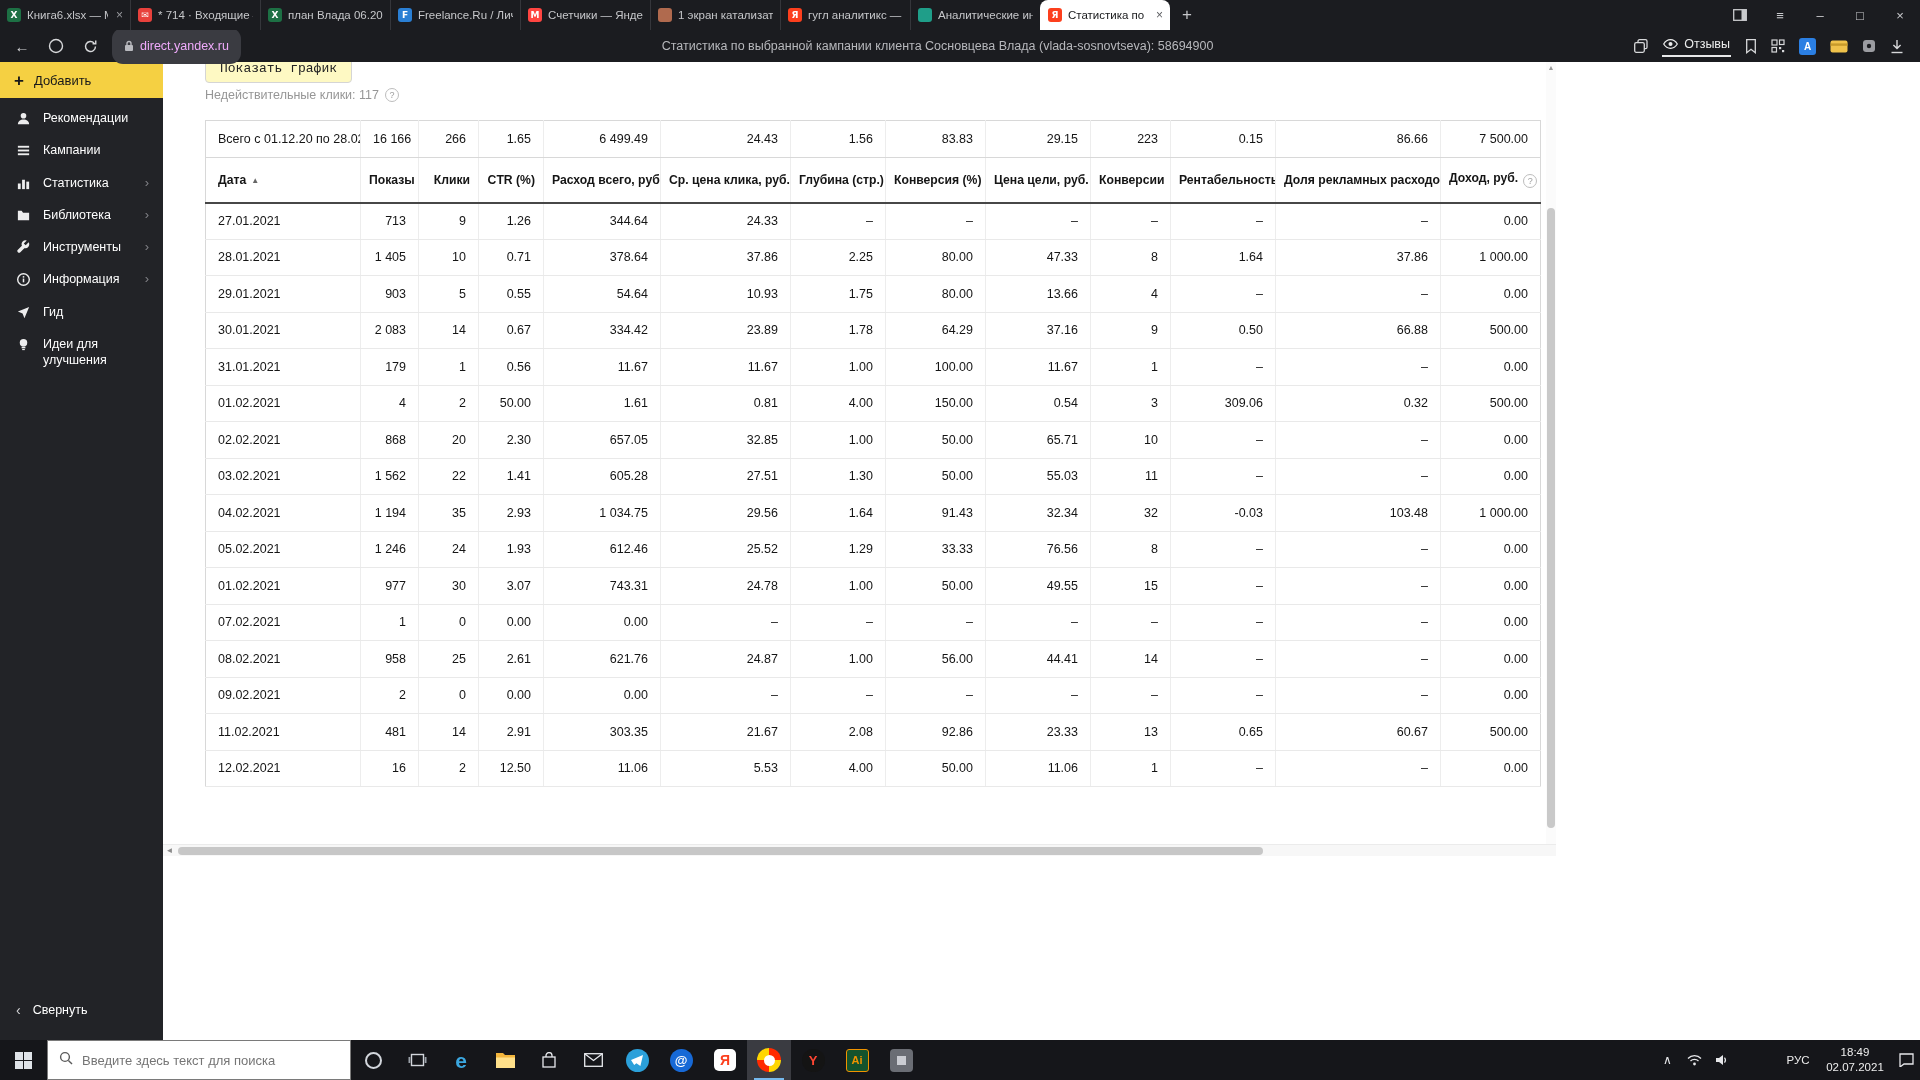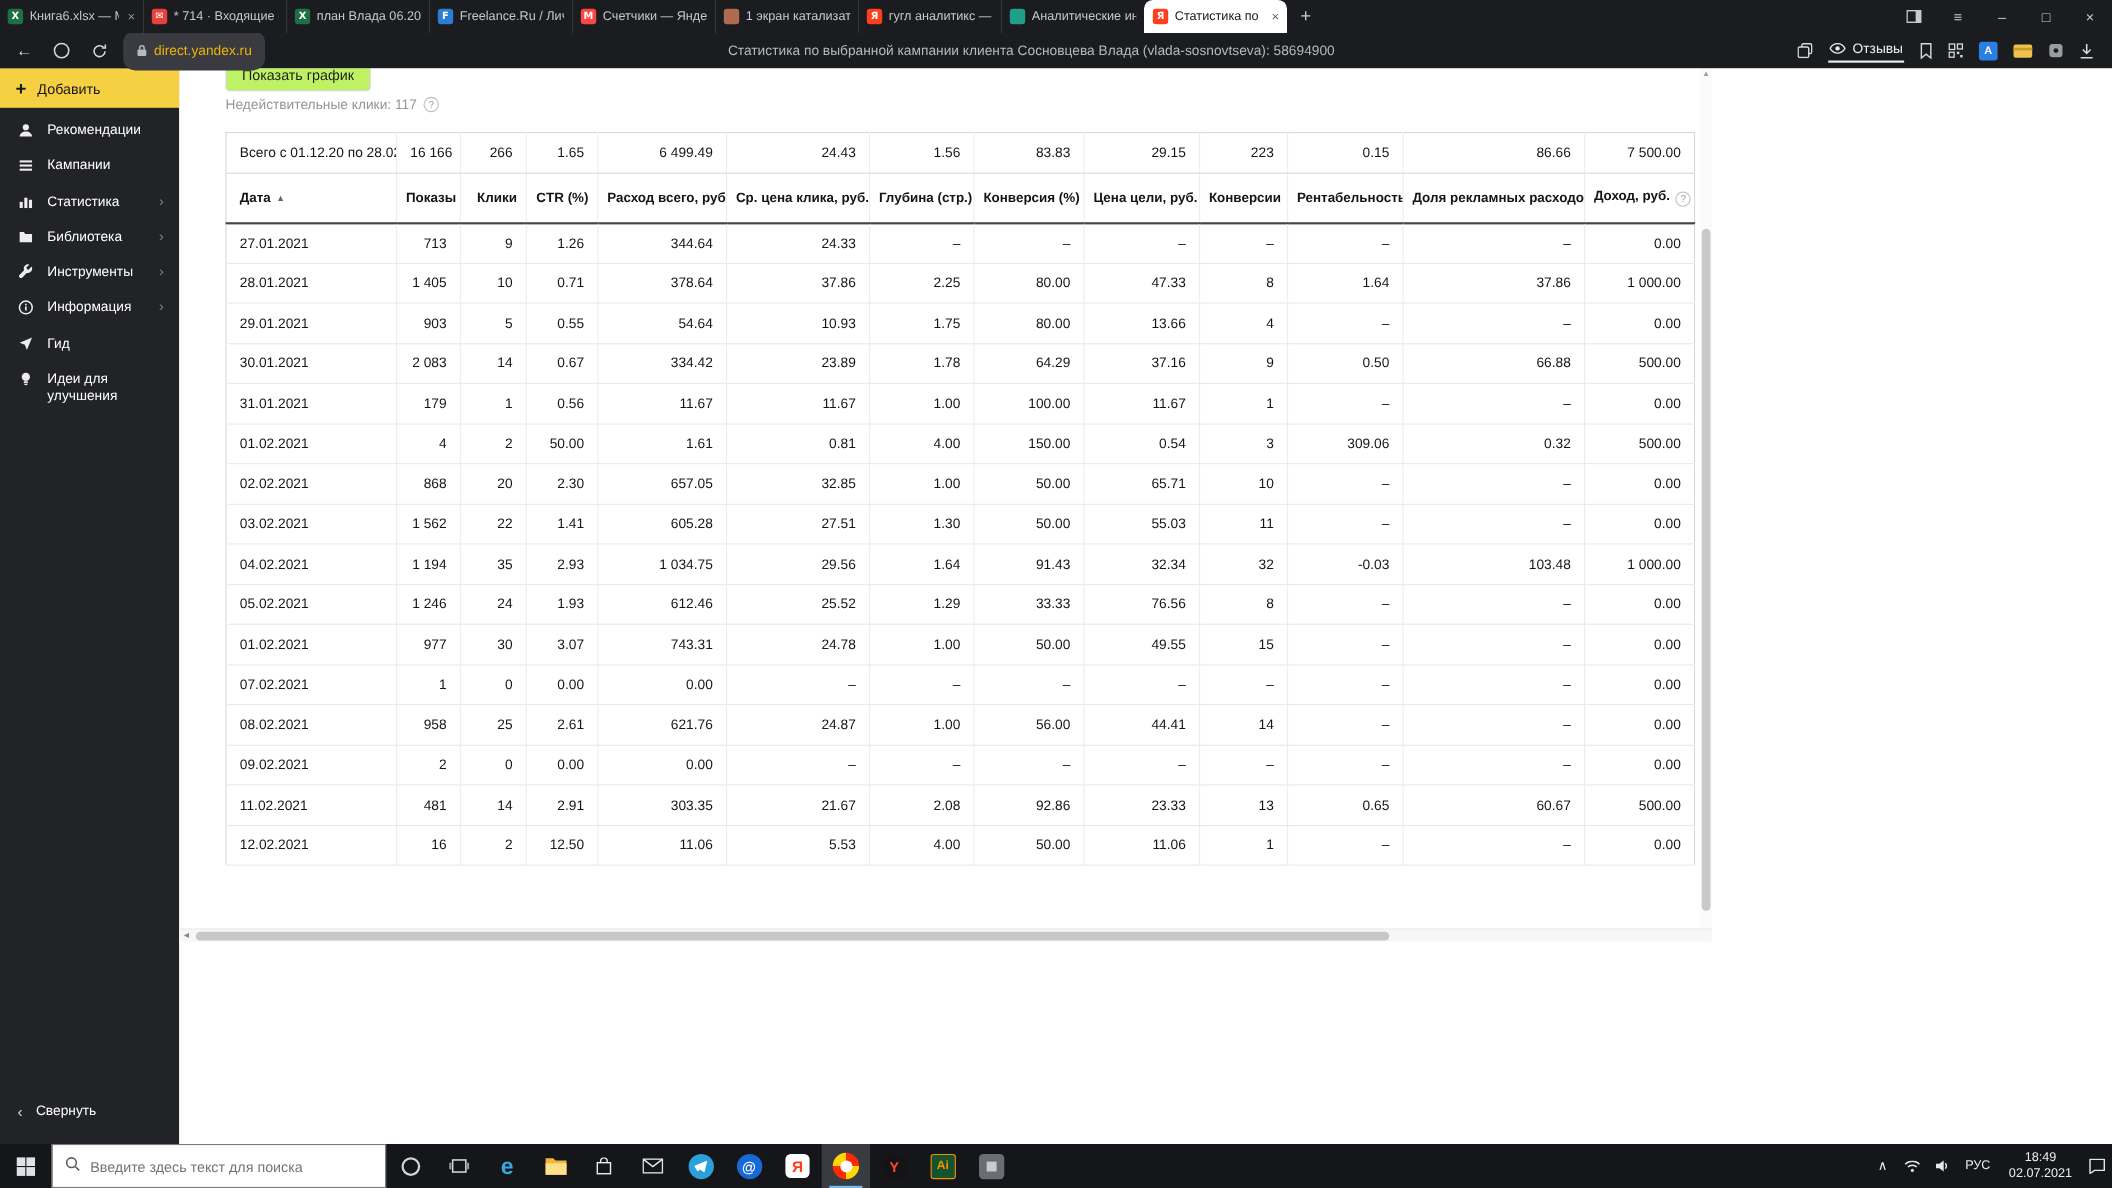--- a/index.html
+++ b/index.html
@@ -26,21 +26,21 @@
   .winctrls { margin-left:auto; display:flex; align-items:center; }
   .winbtn { width:40px; height:30px; display:flex; align-items:center; justify-content:center;
             color:#c9cacd; font-size:13px; }
 
   
   .addressbar { position:absolute; top:30px; left:0; width:100%; height:32px; background:#1b1c20;
                 display:flex; align-items:center; padding:0 10px; gap:10px; z-index:29; }
   .navic { width:24px; height:24px; display:flex; align-items:center; justify-content:center;
            color:#d7d8da; font-size:15px; flex:none; }
   .urlpill { height:36px; border-radius:11px; background:#3a3b41; display:flex; align-items:center;
-             gap:6px; padding:0 12px; color:#eab308; font-size:12.5px; flex:none; }
+             gap:6px; padding:0 12px; color:#f0abfc; font-size:12.5px; flex:none; }
   .pagetitle { flex:1; text-align:center; color:#b7b8bc; font-size:12.5px; white-space:nowrap;
                overflow:hidden; text-overflow:ellipsis; }
   .abar-right { display:flex; align-items:center; gap:14px; flex:none; padding-right:6px; }
   .abar-ic { display:flex; align-items:center; justify-content:center; color:#d7d8da; }
   .reviews { display:flex; align-items:center; gap:6px; color:#eceded; font-size:12.5px;
              border-bottom:2px solid #e8e9ea; padding:2px 1px 4px; }
 
   
   .content { position:absolute; top:62px; left:0; width:1920px; height:978px; background:#fff; overflow:hidden; }
 
@@ -55,22 +55,22 @@
   .sicon svg { width:15px; height:15px; display:block; }
   .slabel { flex:1; }
   .chev { color:#808186; font-size:13px; line-height:1; margin-top:1px; }
   .collapse { position:absolute; bottom:14px; left:0; width:100%; display:flex; align-items:center;
               gap:12px; padding:8px 16px; font-size:12.5px; }
   .collapse .arr { font-size:14px; color:#d5d6d8; }
 
   .main { position:absolute; top:0; left:163px; width:1757px; height:100%; background:#fff; }
 
   .show-chart { position:absolute; left:42px; top:-9px; height:30px; padding:0 14px;
-                background:#bef264; border:1px solid #d5d5d5; border-radius:4px; font-size:13px;
-                color:#222; font-family:Liberation Sans, sans-serif; }
+                background:#fef9c3; border:1px solid #d5d5d5; border-radius:4px; font-size:13px;
+                color:#222; font-family:Liberation Mono, monospace; }
   .invalid { position:absolute; left:42px; top:26px; font-size:12.5px; color:#969696;
              display:flex; align-items:center; }
   .qcircle { display:inline-flex; align-items:center; justify-content:center; width:14px; height:14px;
              border-radius:50%; border:1px solid #bdbdbd; color:#9d9d9d; font-size:9px; margin-left:6px; }
 
   table.stats { position:absolute; left:42px; top:58px; width:1335px; border-collapse:collapse;
                 table-layout:fixed; font-size:12.5px; color:#151515; border:1px solid #d8d8d8; }
   .stats td, .stats th { border-right:1px solid #ededed; padding:0 12px; white-space:nowrap;
                          overflow:hidden; text-align:right; height:36px; }
   .stats td:last-child, .stats th:last-child { border-right:none; }
@@ -99,21 +99,21 @@
              align-items:center; gap:9px; padding:0 11px; }
   .tsearch input { border:none; outline:none; width:100%; font-size:13px; color:#4a4a4a;
                    font-family:inherit; background:transparent; }
   .tb-apps { display:flex; }
   .tb-app { width:44px; height:40px; display:flex; align-items:center; justify-content:center; position:relative; }
   .tb-app.active { background:#3a3b41; }
   .tb-app.active::after { content:""; position:absolute; bottom:0; left:7px; right:7px; height:2px; background:#76b9ed; }
   .tray { margin-left:auto; display:flex; align-items:center; height:40px; }
   .tray-ic { width:27px; height:40px; display:flex; align-items:center; justify-content:center;
              color:#e6e7ea; font-size:12px; }
-  .lang { width:38px; text-align:center; font-size:11.5px; color:#ededed; }
+  .lang { width:38px; text-align:center; font-size:11.5px; color:#ededed;margin-left:44px; }
   .clock { width:76px; text-align:center; font-size:11.5px; color:#ededed; line-height:1.3; padding:0 2px; }
 </style>
 </head>
 <body>
 
 <div class="screen">
 
   <div class="tabbar">
     <div class="tabs" id="tabs">
         <div class="tab">

